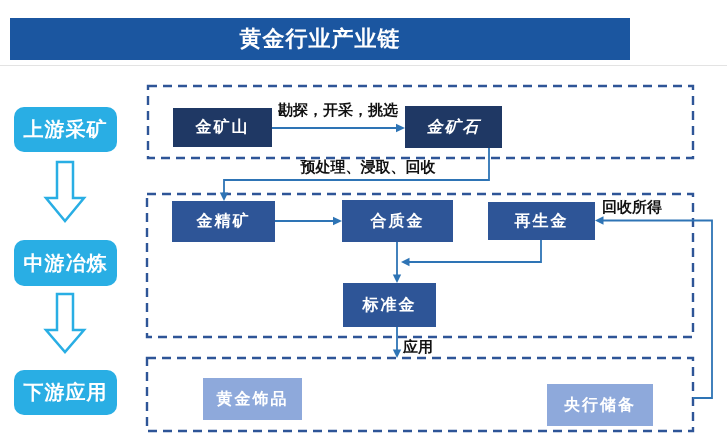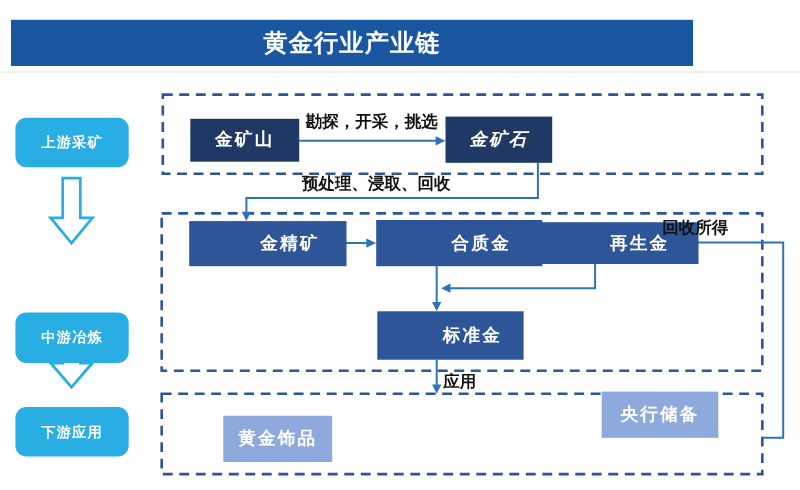--- a/index.html
+++ b/index.html
@@ -12,28 +12,28 @@
     background:var(--c-banner,#1B56A0);display:flex;align-items:center;justify-content:center;
   }
   .banner .title{
     color:#fff;font-size:22px;font-weight:bold;letter-spacing:1px;
     font-family:"Liberation Sans",sans-serif;
   }
   .rule{position:absolute;left:0;top:65px;width:727px;height:1px;background:#e3e3e3;}
   .stage{
     position:absolute;left:14px;width:103px;border-radius:10px;
     background:var(--c-stage,#29AEE4);color:#fff;display:flex;align-items:center;justify-content:center;
-    font-family:"DejaVu Serif",serif;font-weight:bold;font-size:13px;letter-spacing:1px;
+    font-family:"DejaVu Serif",serif;font-weight:bold;font-size:20px;letter-spacing:1px;
   }
   .node{
     position:absolute;color:#fff;display:flex;align-items:center;justify-content:center;
     font-family:"DejaVu Serif",serif;font-weight:bold;font-size:16px;letter-spacing:2px;
   }
   .node.dark{background:var(--c-node_dark,#1F3864);}
-  .node.medium{background:var(--c-node_medium,#2E5597);padding-left:40px;}
+  .node.medium{background:var(--c-node_medium,#2E5597);}
   .node.light{background:var(--c-node_light,#8EA9DB);}
   .edge-label{
     position:absolute;color:var(--c-label_text,#111);font-family:"DejaVu Serif",serif;
     font-weight:bold;font-size:15px;white-space:nowrap;
   }
   .edge-label.centered{transform:translateX(-50%);}
   svg.overlay{position:absolute;left:0;top:0;width:727px;height:445px;}
   svg .dashed{fill:none;stroke:var(--c-dash_border,#2E5597);stroke-width:2.4;stroke-dasharray:9 6;}
   svg .conn{fill:none;stroke:var(--c-line,#2E74B5);stroke-width:1.8;}
   svg .ah{fill:var(--c-line,#2E74B5);stroke:none;}
@@ -82,32 +82,32 @@
       <polygon class="ah" points="595,220.5 603.5,216.3 603.5,224.7"></polygon>
     </g>
   </svg>
 
   <div class="banner">
     <span class="title">黄金行业产业链</span>
   </div>
   <div class="rule"></div>
 
   <div class="stage" style="top:107px;height:45px;">上游采矿</div>
-  <div class="stage" style="top:240px;height:46px;margin-top:44px;">中游冶炼</div>
+  <div class="stage" style="top:240px;height:46px;">中游冶炼</div>
   <div class="stage" style="top:370px;height:45px;">下游应用</div>
 
   <div class="node dark" style="left:173px;top:108px;width:99px;height:39px;">金矿山</div>
   <div class="node dark" style="left:405px;top:106px;width:97px;height:42px;font-style:italic;">金矿石</div>
 
   <div class="node medium" style="left:172px;top:201px;width:103px;height:41px;">金精矿</div>
   <div class="node medium" style="left:342px;top:200px;width:111px;height:42px;">合质金</div>
   <div class="node medium" style="left:488px;top:202px;width:107px;height:38px;">再生金</div>
   <div class="node medium" style="left:343px;top:283px;width:93px;height:44px;font-family:Liberation Serif, serif;">标准金</div>
 
   <div class="node light" style="left:203px;top:378px;width:99px;height:42px;">黄金饰品</div>
-  <div class="node light" style="left:547px;top:356px;width:106px;height:42px;">央行储备</div>
+  <div class="node light" style="left:547px;top:384px;width:106px;height:42px;">央行储备</div>
 
   <div class="edge-label centered" style="left:338px;top:101px;">勘探，开采，挑选</div>
-  <div class="edge-label centered" style="left:342px;top:158px;">预处理、浸取、回收</div>
+  <div class="edge-label centered" style="left:368px;top:158px;">预处理、浸取、回收</div>
   <div class="edge-label centered" style="left:632px;top:198px;">回收所得</div>
   <div class="edge-label" style="left:403px;top:338px;">应用</div>
 
 </div>
 
 </body></html>

